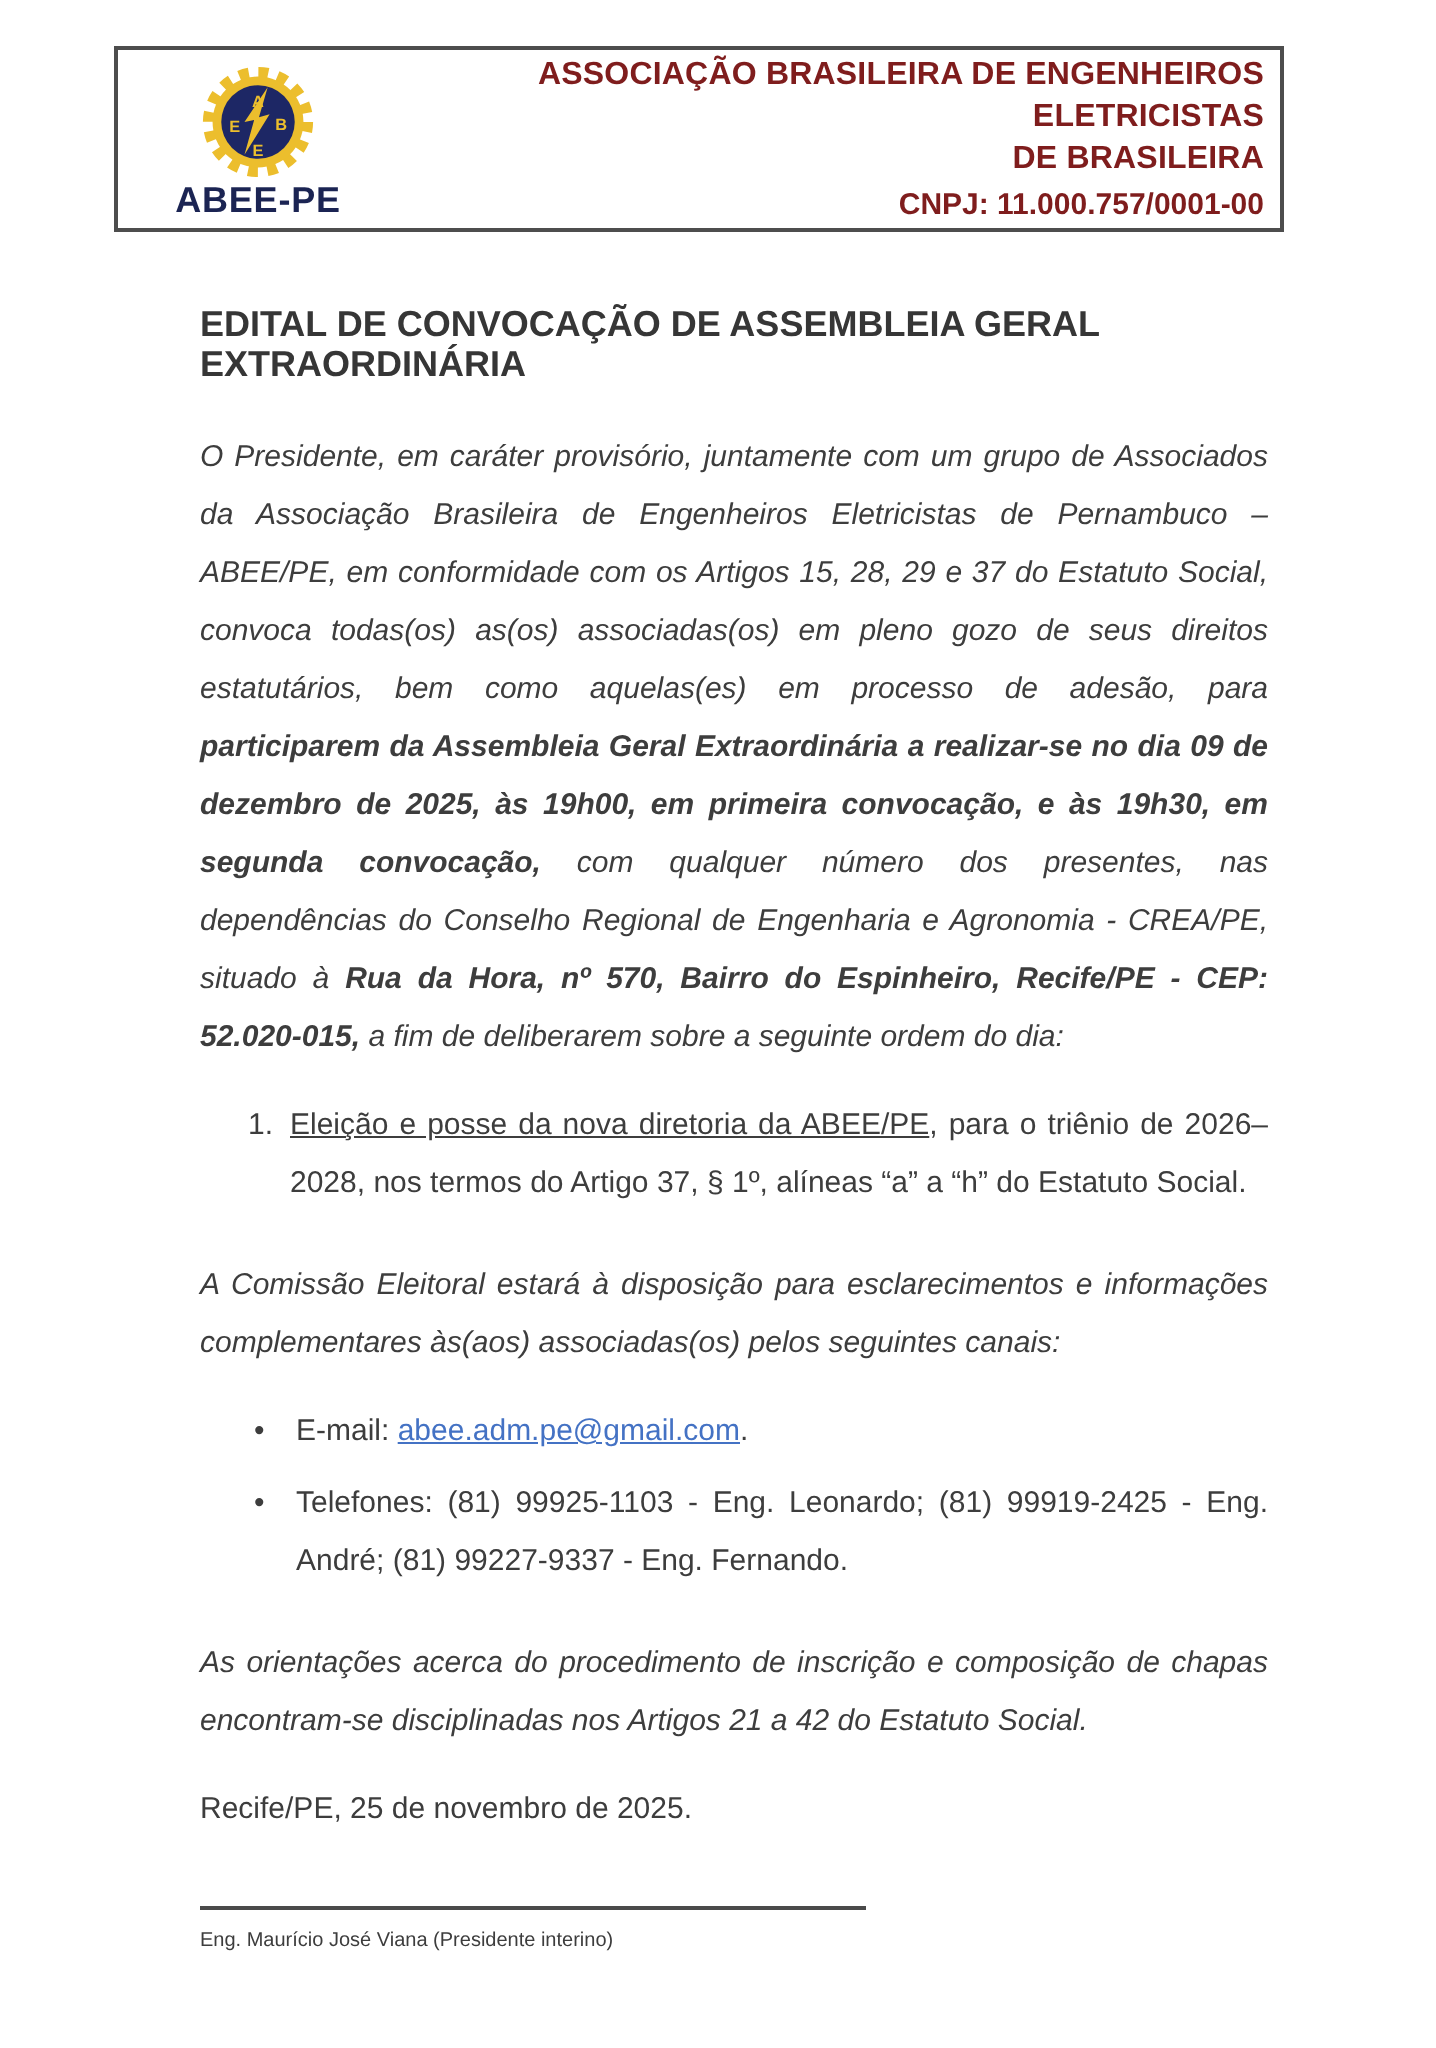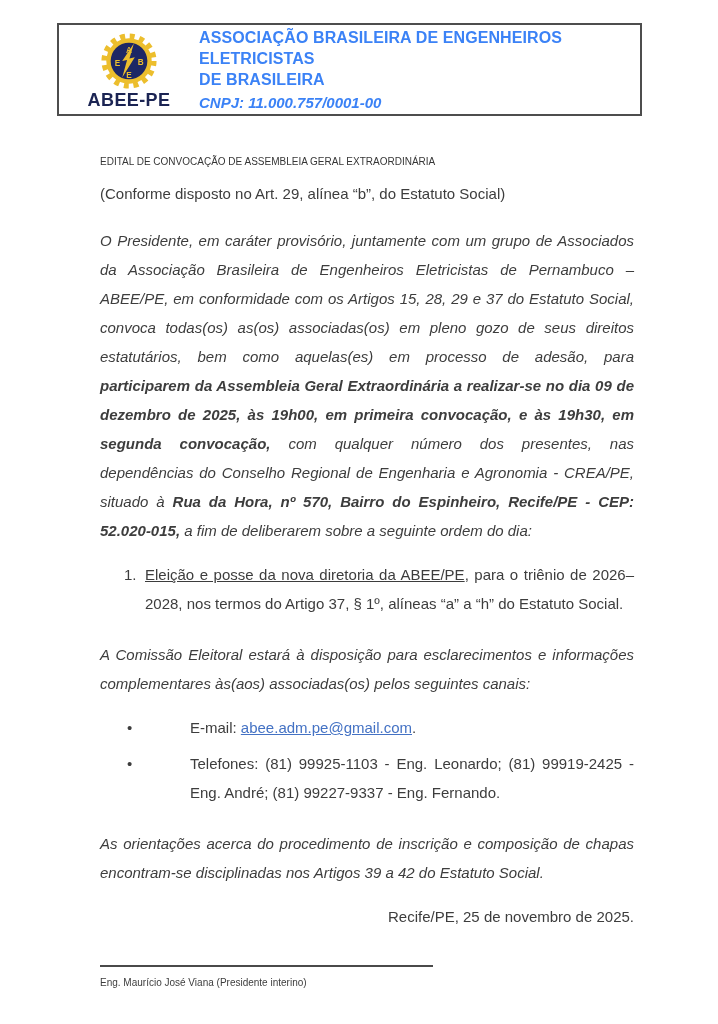--- a/index.html
+++ b/index.html
@@ -40,49 +40,48 @@
   }
   .logo-label {
     font-weight: bold;
     font-size: 18px;
     color: #1b2453;
     letter-spacing: 0.4px;
     margin-top: 0px;
   }
   .org-block {
     flex: 1;
-    text-align: left;
-    color: #3b82f6;
+    text-align: right;
+    color: #7f1d1d;
     font-weight: bold;
     padding-right: 8px;
   }
   .org-line {
     font-size: 16px;
     line-height: 21px;
     letter-spacing: 0.1px;
   }
   .cnpj-line {
     font-size: 15px;
     line-height: 21px;
     margin-top: 2px;
-    font-style: italic;
   }
 
   
   .content {
     position: absolute;
     left: 100px;
     top: 116px;
     width: 534px;
     display: flow-root;
   }
   .doc-title {
     margin-top: 36px;
-    font-size: 10px;
-    font-weight: normal;
+    font-size: 18px;
+    font-weight: bold;
     color: #363636;
     line-height: 20px;
   }
   .doc-subtitle {
     margin-top: 12px;
     font-size: 15px;
     line-height: 20px;
   }
   .para {
     margin-top: 22px;
@@ -107,33 +106,32 @@
   .bullets { margin-top: 12px; }
   .bullet-item {
     display: flex;
     padding-left: 27px;
     font-size: 15px;
     line-height: 29px;
     margin-bottom: 7px;
     text-align: justify;
   }
   .bullet-item .mark { width: 21px; flex: none; }
-  .bullet-item .txt { flex: 1; margin-left: 42px; }
+  .bullet-item .txt { flex: 1; }
 
   .email-link {
     color: #4472c4;
     text-decoration: underline;
     cursor: pointer;
   }
 
   .date-line {
     margin-top: 14px;
     font-size: 15px;
     line-height: 29px;
-    text-align: right;
   }
 
   .signature-block { margin-top: 34px; }
   .signature-rule {
     width: 333px;
     height: 0;
     border-top: 2px solid #4a4a4a;
   }
   .signature-name {
     font-size: 10px;
@@ -169,21 +167,20 @@
       <div class="org-line">ASSOCIAÇÃO BRASILEIRA DE ENGENHEIROS ELETRICISTAS</div>
       <div class="org-line">DE BRASILEIRA</div>
       <div class="cnpj-line">CNPJ: 11.000.757/0001-00</div>
     </div>
   </div>
 
   <div class="content">
 
     <div class="doc-title">EDITAL DE CONVOCAÇÃO DE ASSEMBLEIA GERAL EXTRAORDINÁRIA</div>
 
-    <div class="doc-subtitle">(Conforme disposto no Art. 29, alínea “b”, do Estatuto Social)</div>
 
     <p class="para"><span>O Presidente, em caráter provisório, juntamente com um grupo de Associados da Associação Brasileira de Engenheiros Eletricistas de Pernambuco – ABEE/PE, em conformidade com os Artigos 15, 28, 29 e 37 do Estatuto Social, convoca todas(os) as(os) associadas(os) em pleno gozo de seus direitos estatutários, bem como aquelas(es) em processo de adesão, para </span><span class="bold">participarem da Assembleia Geral Extraordinária a realizar-se no dia 09 de dezembro de 2025, às 19h00, em primeira convocação, e às 19h30, em segunda convocação,</span><span> com qualquer número dos presentes, nas dependências do Conselho Regional de Engenharia e Agronomia - CREA/PE, situado à </span><span class="bold">Rua da Hora, nº 570, Bairro do Espinheiro, Recife/PE - CEP: 52.020-015,</span><span> a fim de deliberarem sobre a seguinte ordem do dia:</span></p>
 
     <div class="olist-item">
       <span class="num">1.</span>
       <span class="txt"><span class="underline">Eleição e posse da nova diretoria da ABEE/PE</span><span>, para o triênio de 2026–2028, nos termos do Artigo 37, § 1º, alíneas “a” a “h” do Estatuto Social.</span></span>
     </div>
 
     <p class="para">A Comissão Eleitoral estará à disposição para esclarecimentos e informações complementares às(aos) associadas(os) pelos seguintes canais:</p>
 
@@ -191,21 +188,21 @@
       <div class="bullet-item">
         <span class="mark">•</span>
         <span class="txt"><span>E-mail: </span><a class="email-link">abee.adm.pe@gmail.com</a><span>.</span></span>
       </div>
       <div class="bullet-item">
         <span class="mark">•</span>
         <span class="txt">Telefones: (81) 99925-1103 - Eng. Leonardo; (81) 99919-2425 - Eng. André; (81) 99227-9337 - Eng. Fernando.</span>
       </div>
     </div>
 
-    <p class="para">As orientações acerca do procedimento de inscrição e composição de chapas encontram-se disciplinadas nos Artigos 39 a 42 do Estatuto Social.</p>
+    <p class="para">As orientações acerca do procedimento de inscrição e composição de chapas encontram-se disciplinadas nos Artigos 21 a 42 do Estatuto Social.</p>
 
     <div class="date-line">Recife/PE, 25 de novembro de 2025.</div>
 
     <div class="signature-block">
       <div class="signature-rule"></div>
       <div class="signature-name">Eng. Maurício José Viana (Presidente interino)</div>
     </div>
 
   </div>
 </div>

